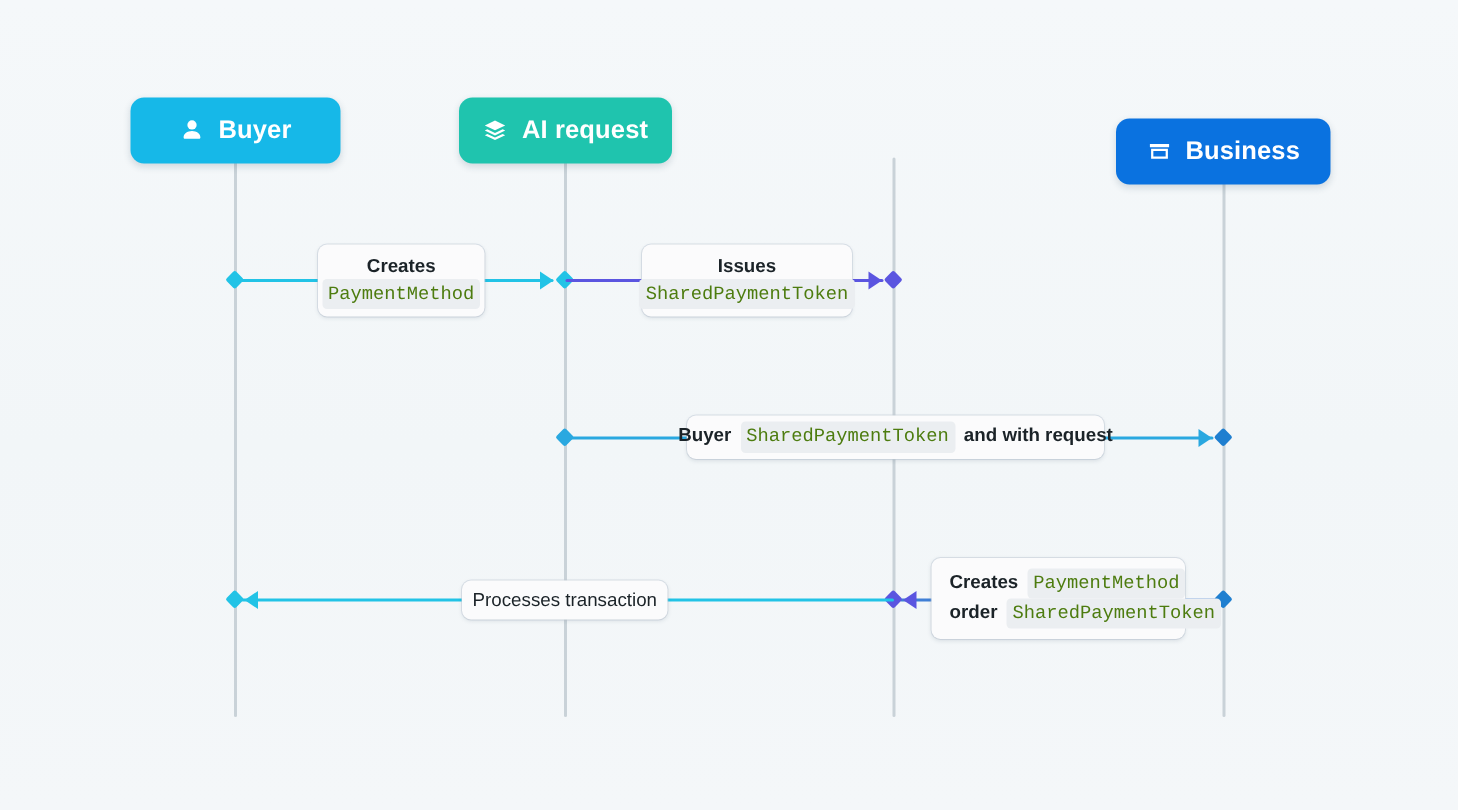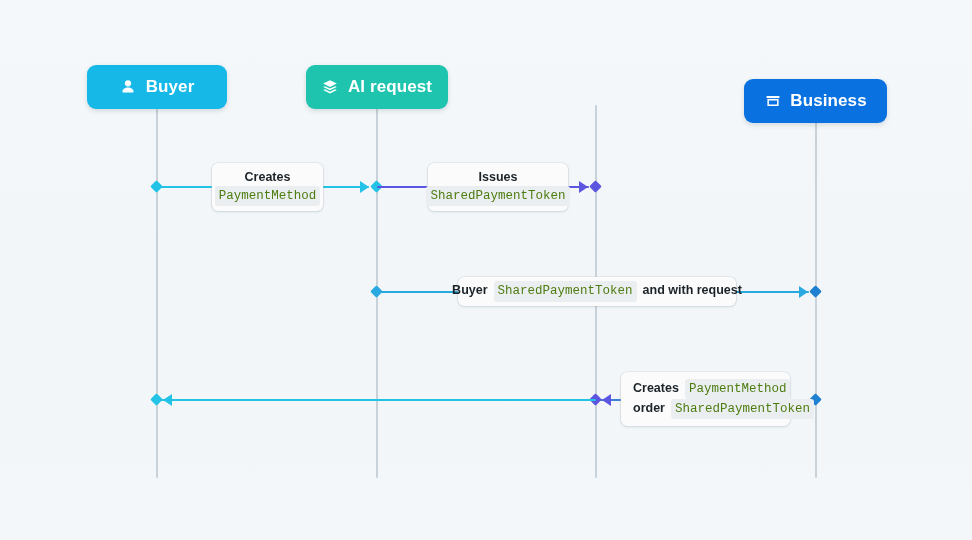--- a/index.html
+++ b/index.html
@@ -213,14 +213,19 @@
     <div class="row">
       <span class="txt">order</span>
       <span class="code">SharedPaymentToken</span>
     </div>
   </div>
 
   <div class="line" style="left:161px; top:399px; width:435px; background:#22c3e6;"></div>
   <div class="arrowhead left" style="left:163px; top:394px; border-right-color:#22c3e6;"></div>
   <div class="diamond" style="left:152px; top:395px; background:#22c3e6;"></div>
 
+  <div class="label single" style="left:308px; top:387px; width:137px; height:26px;">
+    <div class="row">
+      <span class="txt" style="font-weight:400; font-size:12.5px;">Processes transaction</span>
+    </div>
+  </div>
 
 </div>
 
 </body></html>

